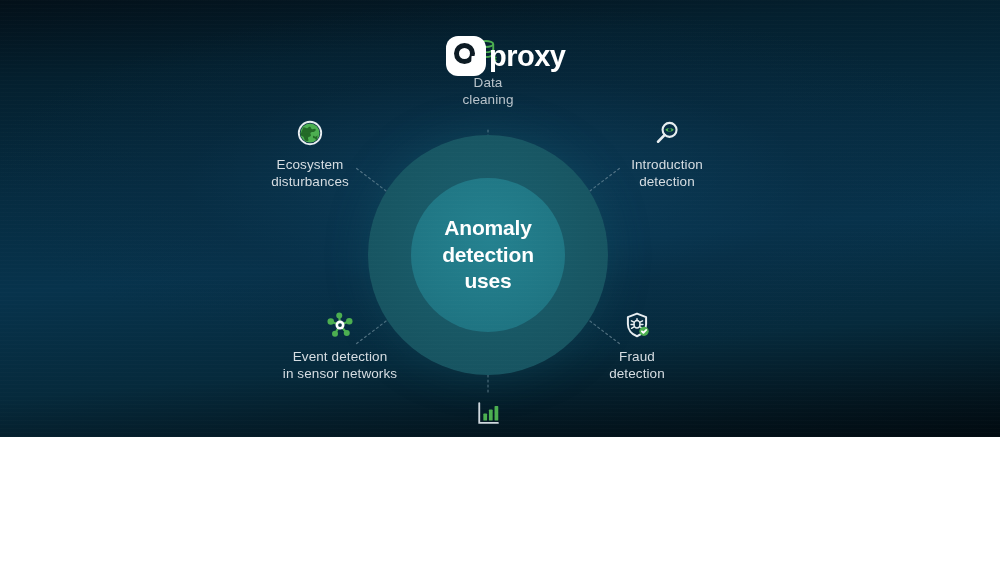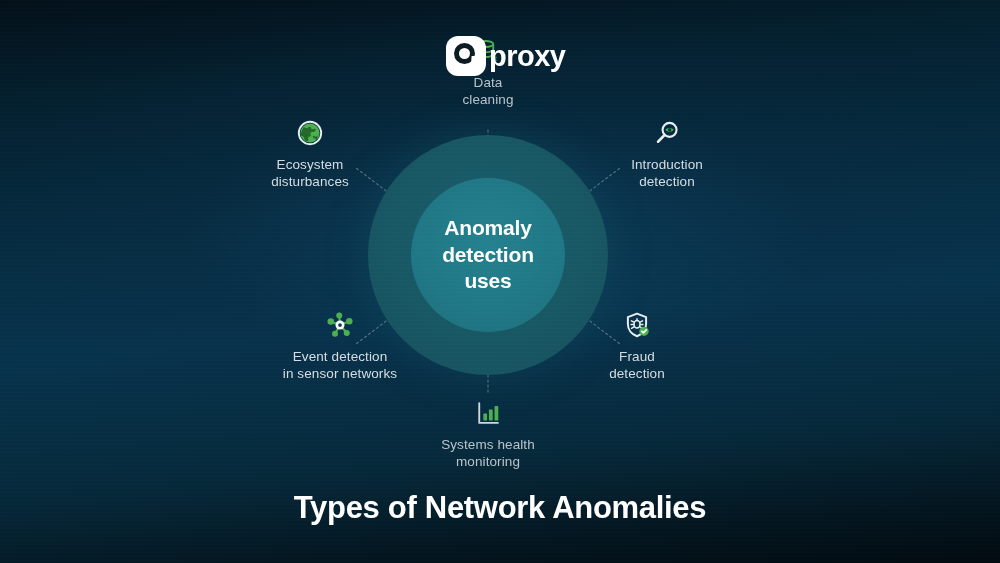--- a/index.html
+++ b/index.html
@@ -3,21 +3,21 @@
 <meta charset="utf-8">
 <style>
   * { margin:0; padding:0; box-sizing:border-box; }
   html, body {
     width:1000px; height:563px;
     overflow:hidden;
     font-family:"Liberation Sans", sans-serif;
   }
   .stage {
     position:relative;
-    width:1000px; height:563px;
+    width:1000px; height:437px;
     background:
       radial-gradient(ellipse 70% 55% at 50% 42%, rgba(16,70,102,0.55) 0%, rgba(10,45,70,0.25) 45%, rgba(0,0,0,0) 75%),
       linear-gradient(175deg, #031019 0%, #04202f 16%, #062c41 38%, #07334c 56%, #062a3c 76%, #03141d 92%, #010a10 100%);
     overflow:hidden;
   }
   
   .stage::after{
     content:"";
     position:absolute; inset:0;
     background:repeating-linear-gradient(to bottom, rgba(255,255,255,0.012) 0px, rgba(255,255,255,0.012) 1px, rgba(0,0,0,0) 1px, rgba(0,0,0,0) 4px);

